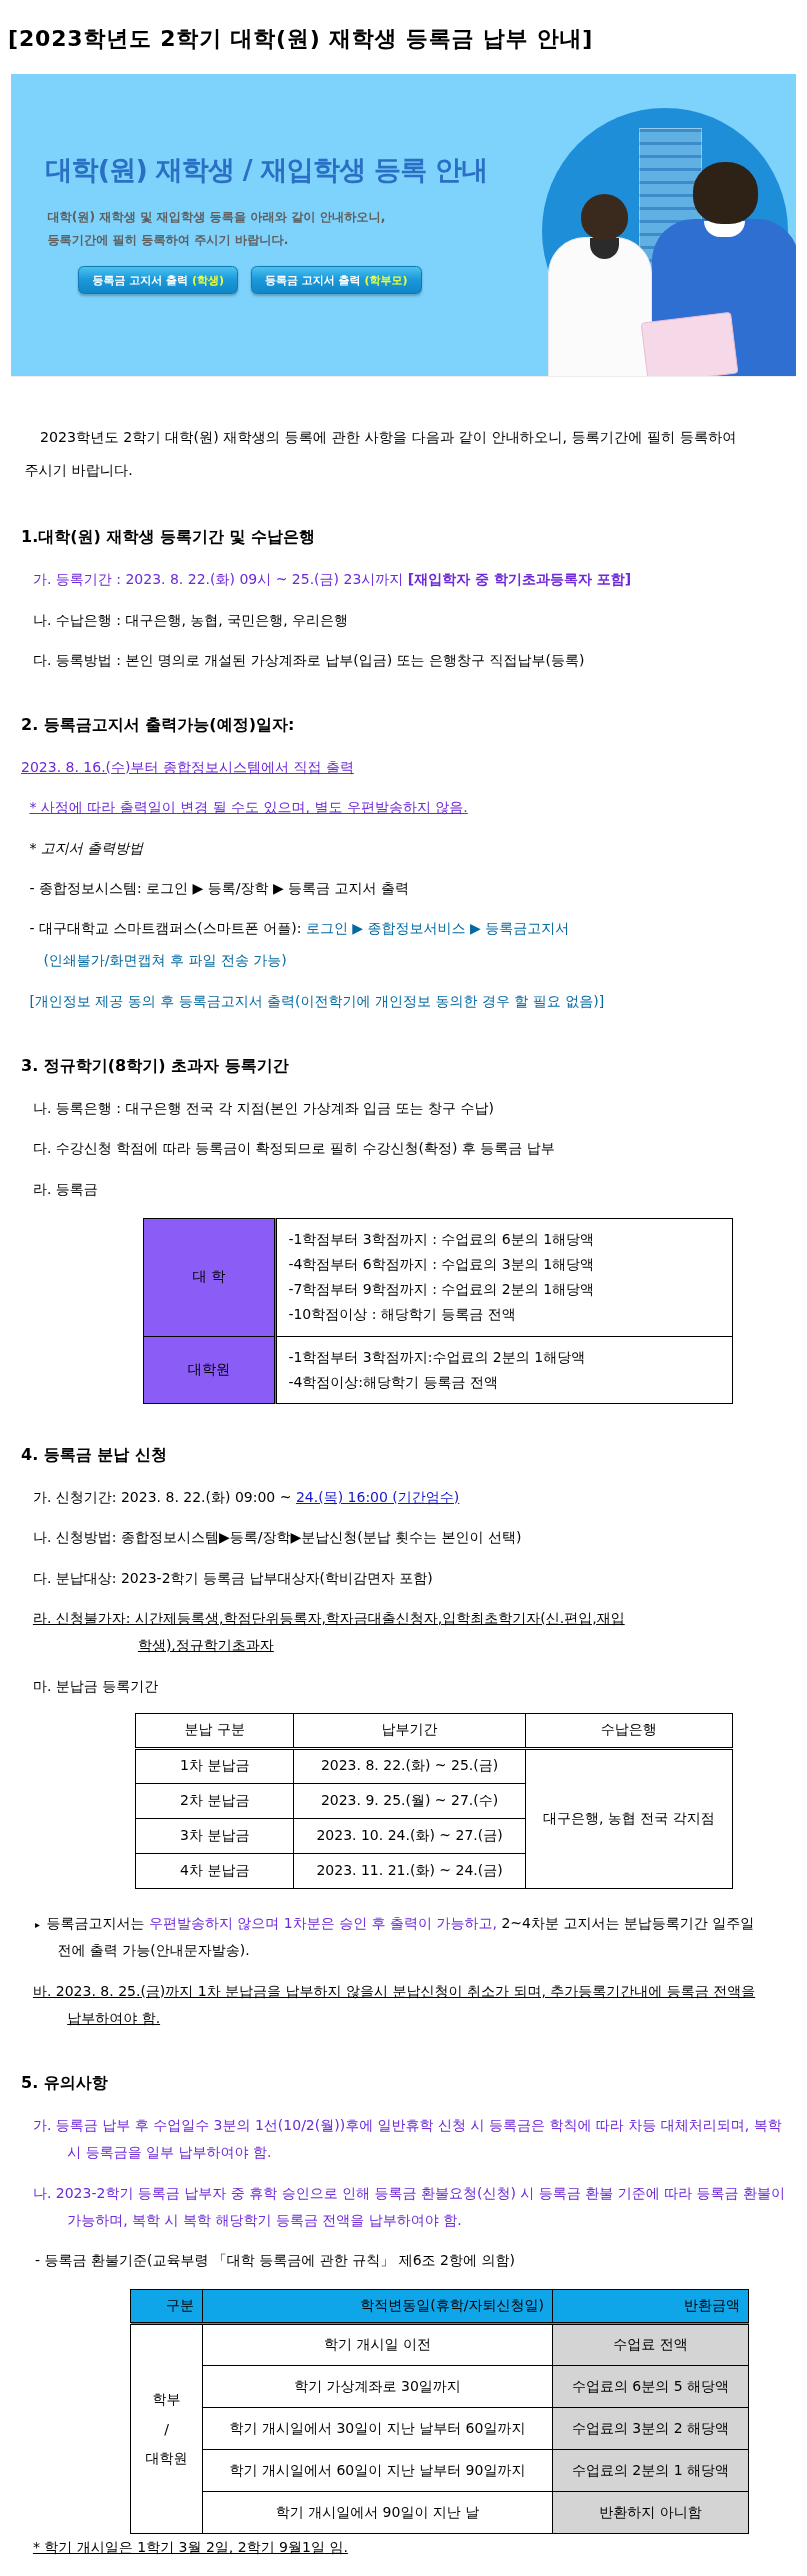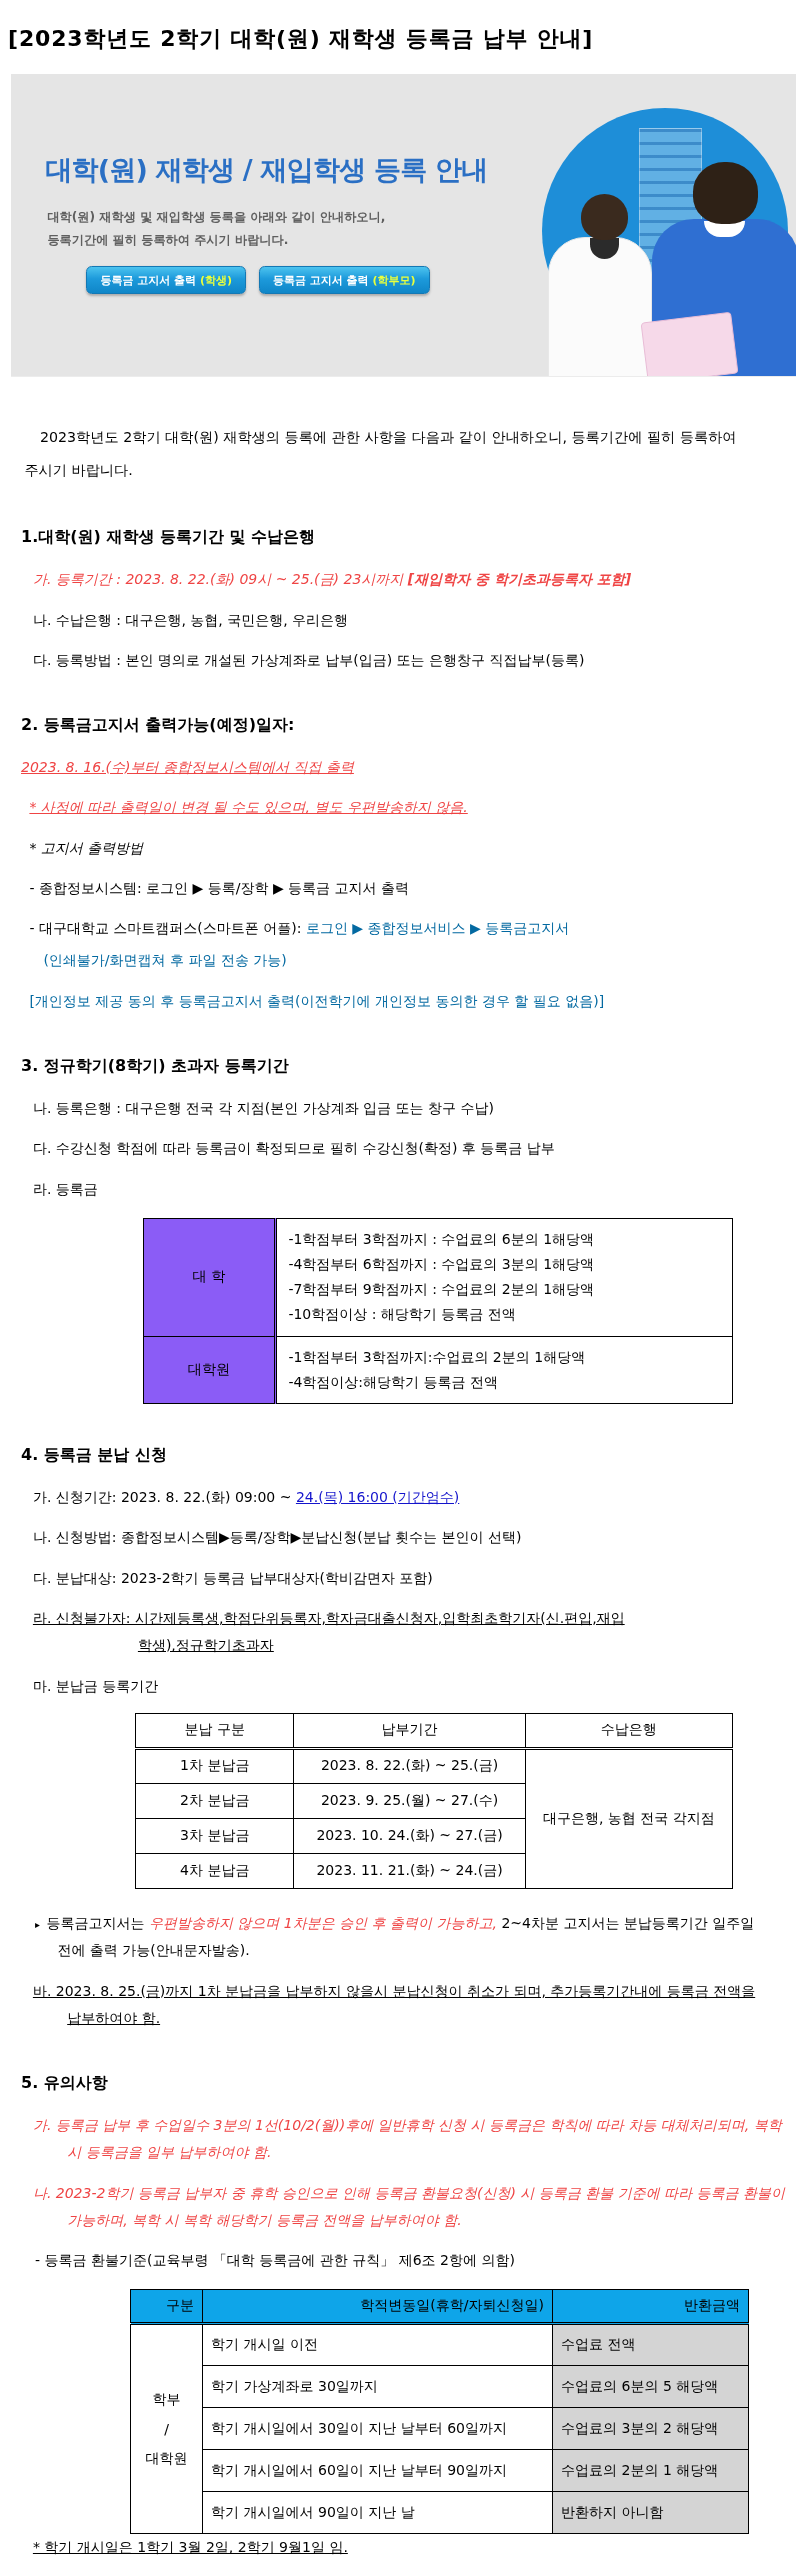--- a/index.html
+++ b/index.html
@@ -4,27 +4,27 @@
 <style>
   * { box-sizing: border-box; }
   html,body { margin:0; padding:0; background:#ffffff; }
   body { width:807px; font-family:"DejaVu Sans","Liberation Sans",sans-serif; color:#000; }
   .doc { width:807px; padding-bottom:57px; background:#fff; }
 
   .title { font-size:22px; font-weight:bold; letter-spacing:0.8px;
            margin:24.4px 8.1px 19.5px; }
 
   
-  .banner { position:relative; margin:14.7px 11.4px 0; height:303px; background:#e5e5e5;
+  .banner { position:relative; margin:14.7px 11.4px 0; height:303px; background:#7dd3fc;
             overflow:hidden; border-bottom:1.6px solid #ececec; }
   .b-head { position:absolute; left:34px; top:78px; font-size:27px; font-weight:bold;
             color:#2a6fc4; letter-spacing:-0.8px; white-space:nowrap; }
   .b-desc { position:absolute; left:36px; top:132px; font-size:12.2px; color:#5f5f5f;
             line-height:1.9; font-weight:bold; }
-  .b-buttons { position:absolute; left:67px; top:192px; display:flex; gap:13px;margin-left:8px; }
+  .b-buttons { position:absolute; left:67px; top:192px; display:flex; gap:13px; }
   .b-btn { min-width:134px; height:28.5px; border:0.8px solid #1478b4; border-radius:5.7px;
            background:linear-gradient(180deg,#4cc3ef 0%,#1d9adb 45%,#0f86c8 100%);
            color:#fff; font-weight:bold; font-size:11px; padding:0 13px; cursor:pointer;
            box-shadow:0 1.6px 2.4px rgba(0,0,0,0.25); font-family:inherit; }
   .b-btn .accent { color:#eaff3c; }
   .b-circle { position:absolute; left:531px; top:34px; width:246px; height:246px;
               border-radius:50%; background:#1e8ed8; }
   .b-building { position:absolute; left:628px; top:54px; width:63px; height:145px;
                 background:rgba(255,255,255,0.30);
                 background-image:repeating-linear-gradient(to bottom,rgba(30,110,180,0.55) 0 3.3px,transparent 3.3px 13px);
@@ -49,40 +49,40 @@
               transform:rotate(-7deg); }
 
   
   .intro { margin:44px 24.4px 0; font-size:14.2px; line-height:2.3; text-indent:1.1em;
            word-break:keep-all; }
   .sec { margin:41px 21px 0; }
   .sec h2 { font-size:16px; font-weight:bold; margin:0 0 18px; letter-spacing:0; }
   .sec p { font-size:14px; line-height:1.95; margin:0 0 13px; padding-left:3.3em;
            text-indent:-2.45em; word-break:keep-all; }
   .sec p.noind { padding-left:2.2em; text-indent:0; }
-  .red { color:#ef4444;font-style:italic; }
+  .red { color:#6d28d9; }
   .blue { color:#1414cc; }
   .gray { color:#0369a1; }
   .u { text-decoration:underline; }
   .b { font-weight:bold; }
   .cont-indent { display:inline-block; margin-left:7.5em; }
   .bullet-arrow { font-size:9.8px; margin-right:6.5px; }
 
   
   table { border-collapse:collapse; font-size:14px; }
   .t1 { margin:14.7px 0 0 122px; width:590px; border:1.6px solid #000; }
   .t1 td { border:0.8px solid #000; padding:8.1px 11.4px; line-height:1.8; }
   .t1 td.lbl { width:132px; background:#8b5cf6; text-align:center; font-size:14.2px;
                border-right:3.3px double #000; }
   .t2 { margin:13px 0 0 114px; width:598px; border:1.6px solid #000; text-align:center; }
   .t2 th, .t2 td { border:0.8px solid #000; height:35px; font-weight:normal; padding:3.3px 6.5px; }
   .t2 thead th { border-bottom:3.3px double #000; }
   .t2 .c1 { width:159px; } .t2 .c2 { width:232px; } .t2 .c3 { width:208px; }
   .t3 { margin:14.7px 0 0 109px; width:619px; border:1.6px solid #000; }
-  .t3 th, .t3 td { border:0.8px solid #000; padding:4.9px 8.1px; font-weight:normal; }
+  .t3 th, .t3 td { border:0.8px solid #000; padding:4.9px 8.1px; font-weight:normal;text-align:center; }
   .t3 thead th { background:#0ea5e9; text-align:right; height:34px;
                  border-bottom:3.3px double #000;margin-left:20px; }
   .t3 td.side { width:72px; text-align:center; line-height:2.1; }
   .t3 td.mid { width:350px; height:42px; }
   .t3 td.ret { background:#d4d4d4; height:42px; }
   .tnote { margin:21px 0 0 122px; font-size:14px; }
 </style>
 </head>
 <body>
 

